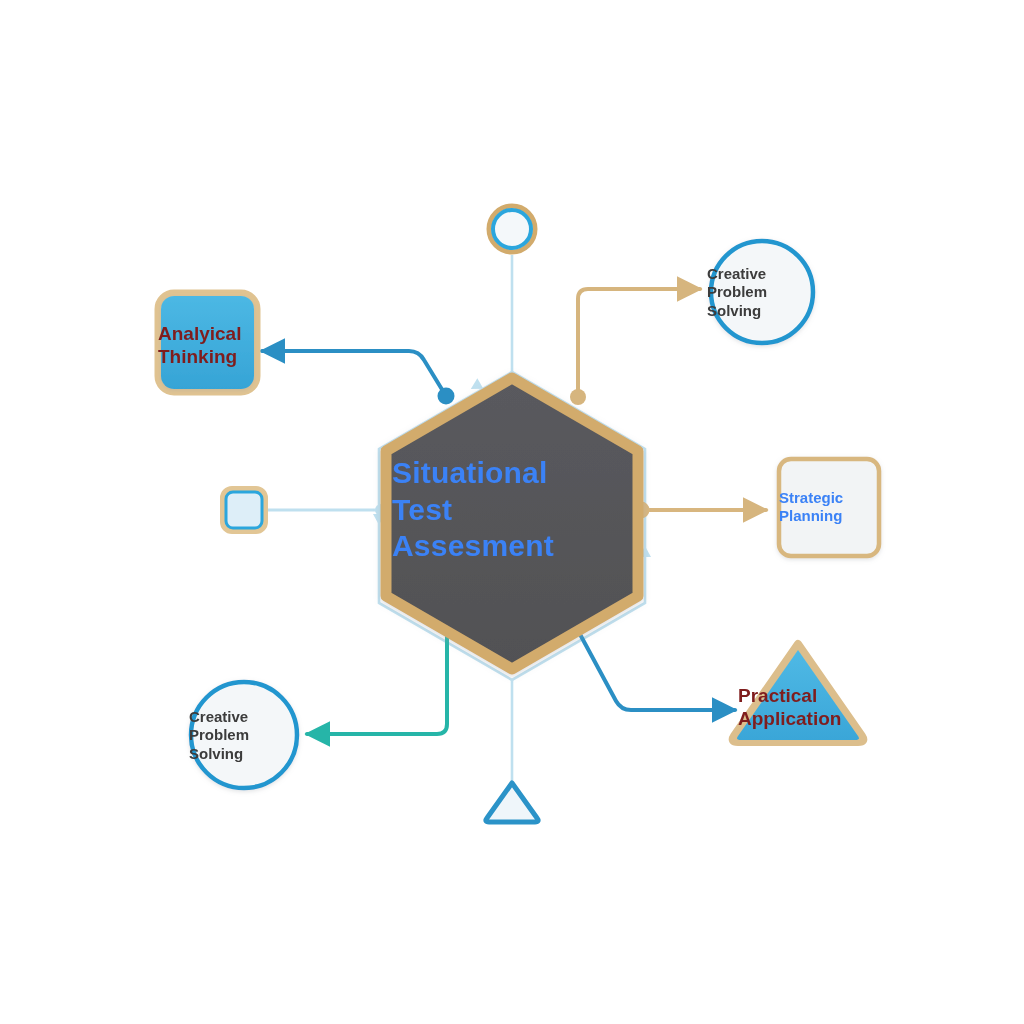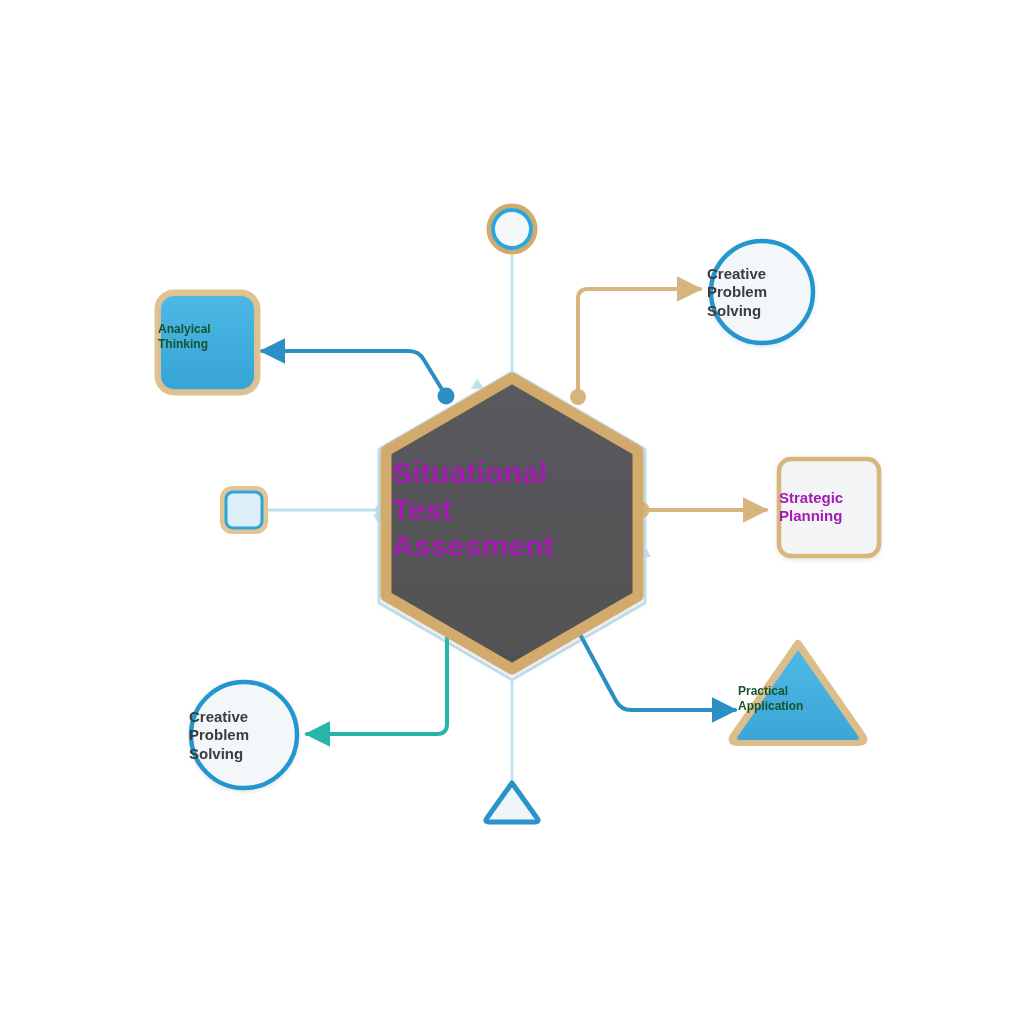--- a/index.html
+++ b/index.html
@@ -27,32 +27,32 @@
   }
   .node-label {
     position: absolute;
     line-height: 1.22;
     pointer-events: none;
     white-space: pre-line;
   }
   .lbl-center {
     font-size: 30px;
     font-weight: bold;
-    color: #a21caf;
+    color: #3b82f6;
     letter-spacing: 0.2px;
   }
   .lbl-chip-light {
-    font-size: 12px;
-    font-weight: bold;
-    color: #14532d;
+    font-size: 19px;
+    font-weight: bold;
+    color: #7f1d1d;
   }
   .lbl-chip-dark {
     font-size: 15px;
     font-weight: bold;
-    color: #a21caf;
+    color: #3b82f6;
   }
   .lbl-circle {
     font-size: 15px;
     font-weight: bold;
     color: #3c3c3c;
   }
 </style>
 </head>
 <body>
 

